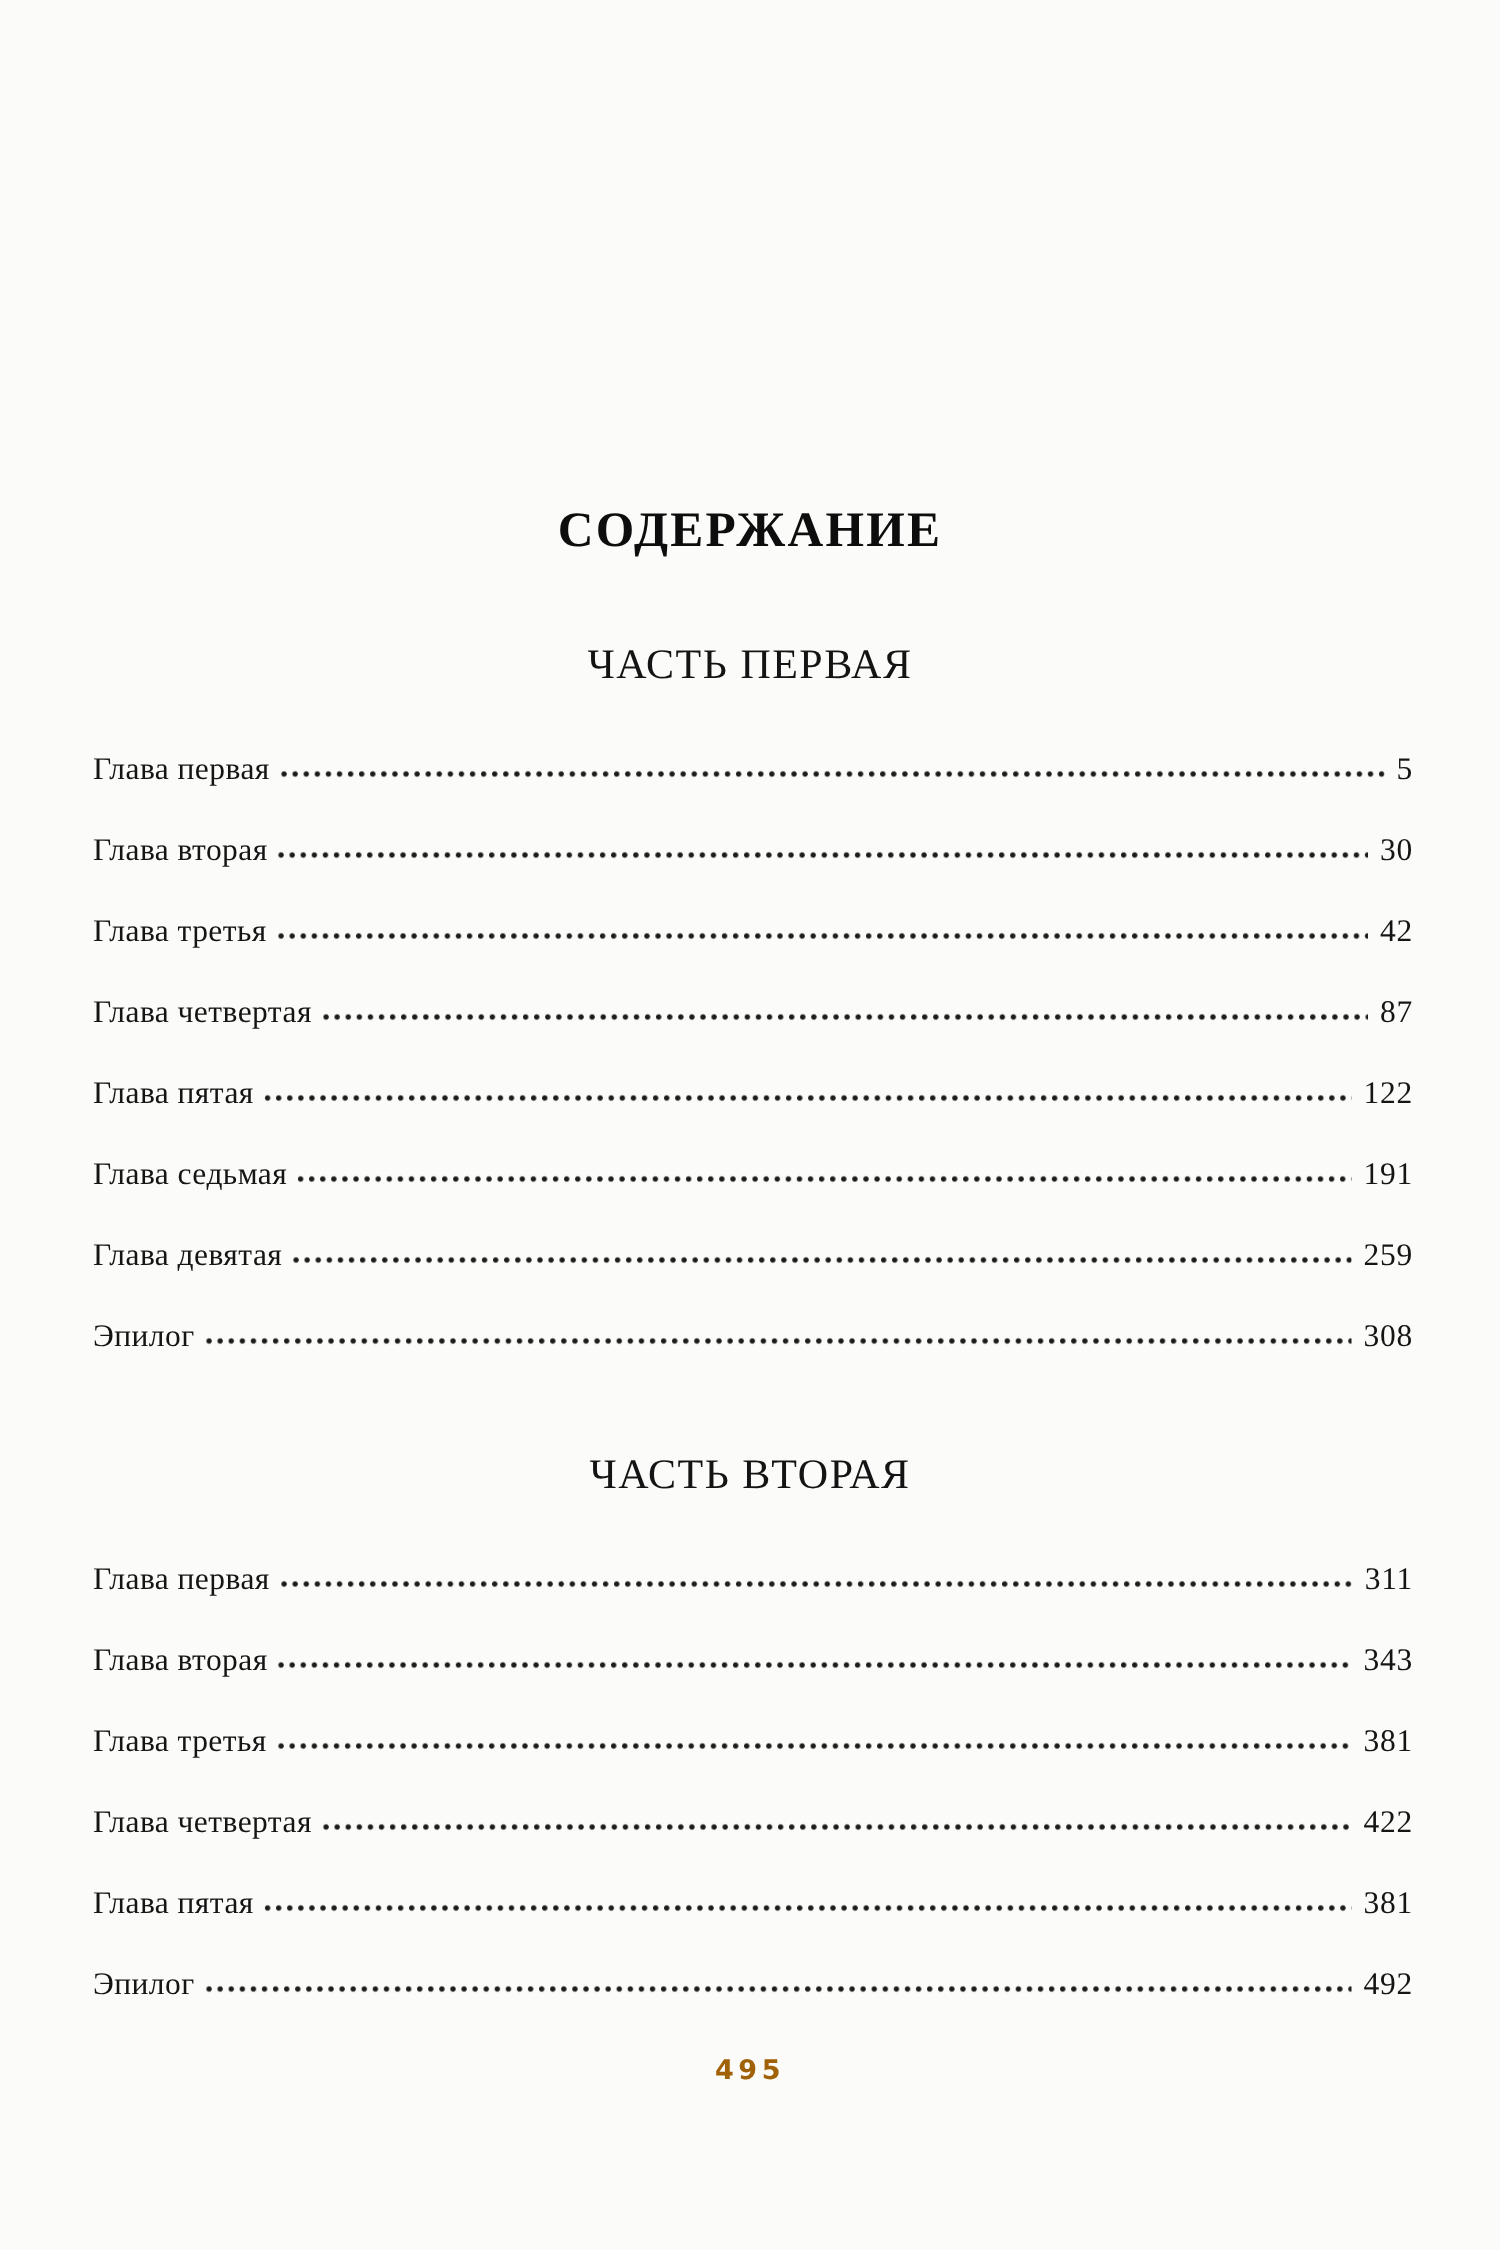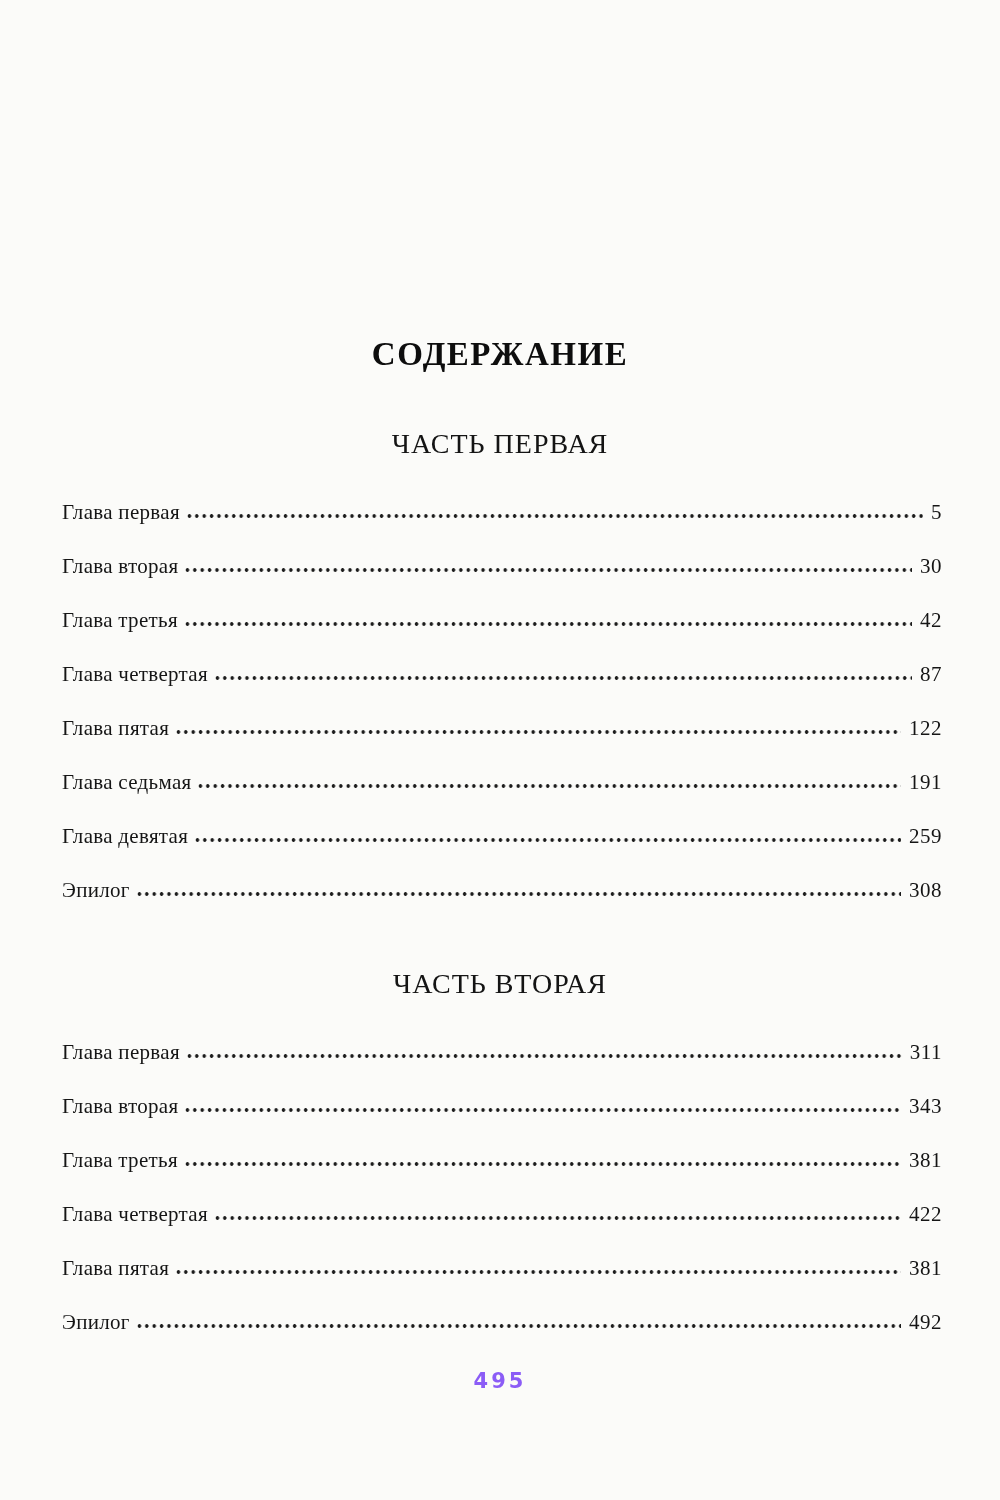--- a/index.html
+++ b/index.html
@@ -56,24 +56,24 @@
     background-size: 7.4px 6px;
     background-repeat: repeat-x;
     background-position: left bottom;
   }
   .entry-page { white-space: nowrap; letter-spacing: 0.5px; }
   .page-footer {
     margin-top: 18px;
     text-align: center;
     font-family: "DejaVu Sans", sans-serif;
     font-weight: bold;
-    font-size: 21px;
+    font-size: 18px;
     line-height: 30px;
     letter-spacing: 3px;
-    color: #8b5cf6;
+    color: #a16207;
   }
 </style>
 </head>
 <body>
 
 <div class="page">
   <h1 class="toc-title">СОДЕРЖАНИЕ</h1>
 
   <main>
       <h2 class="part-heading">ЧАСТЬ ПЕРВАЯ</h2>

